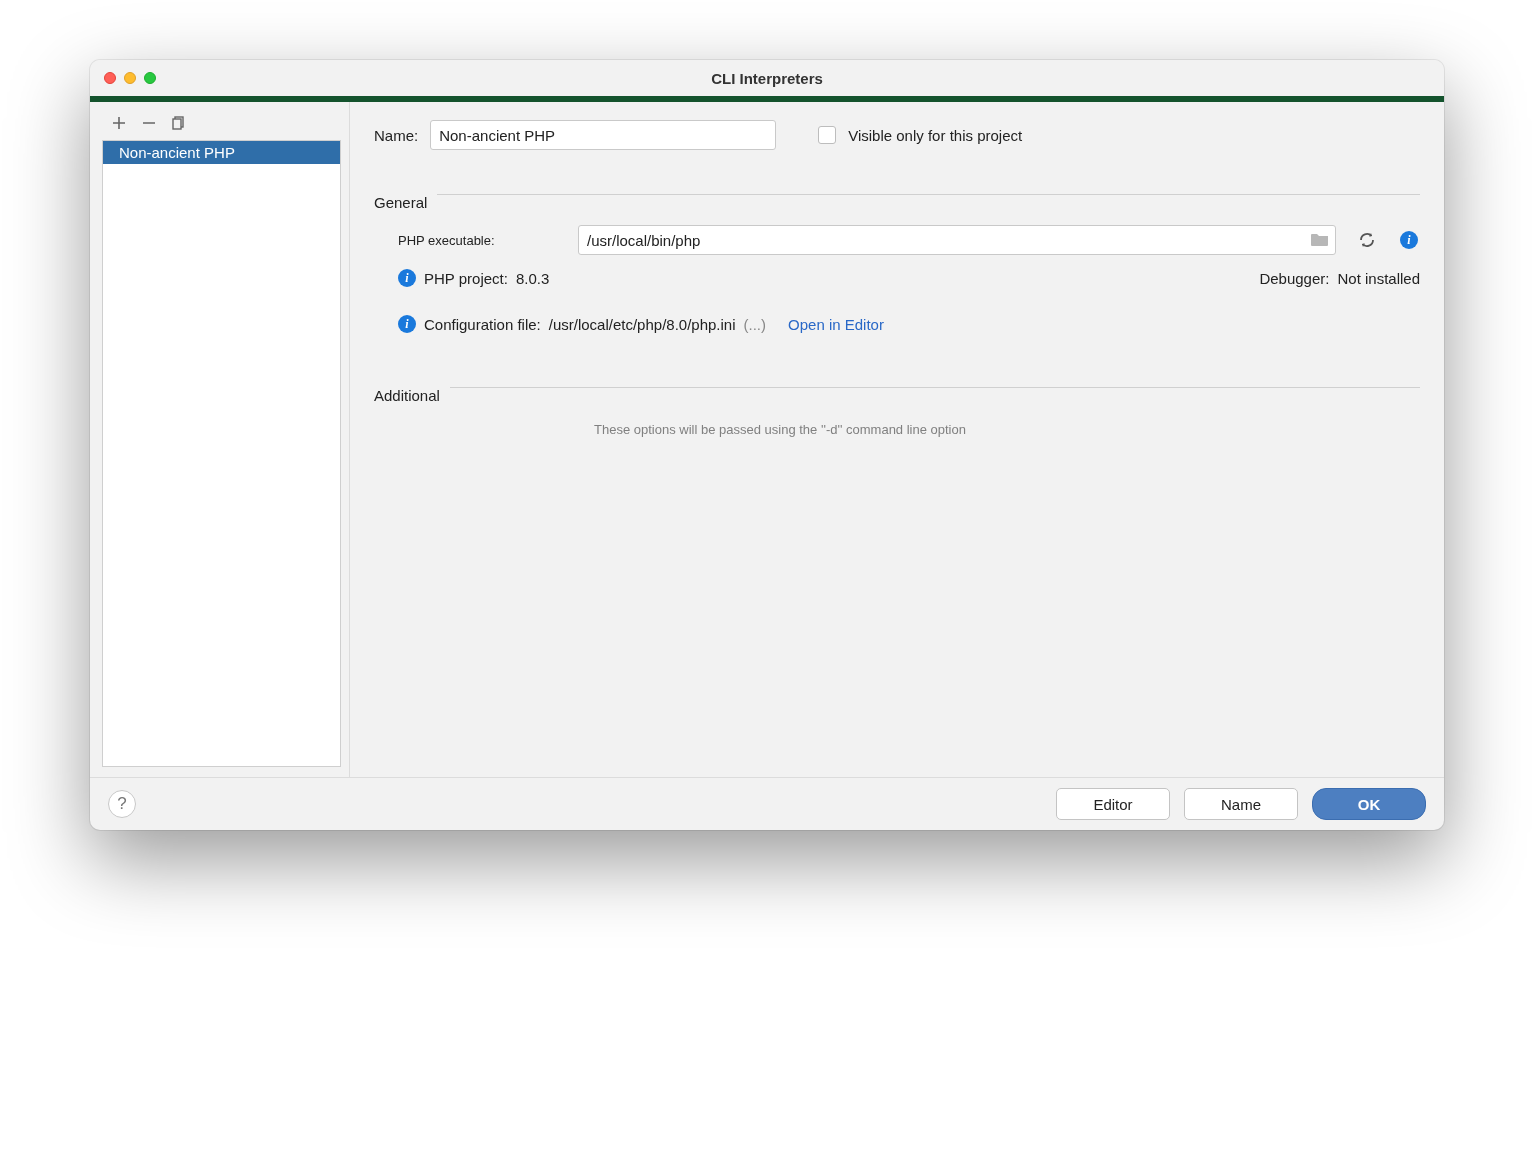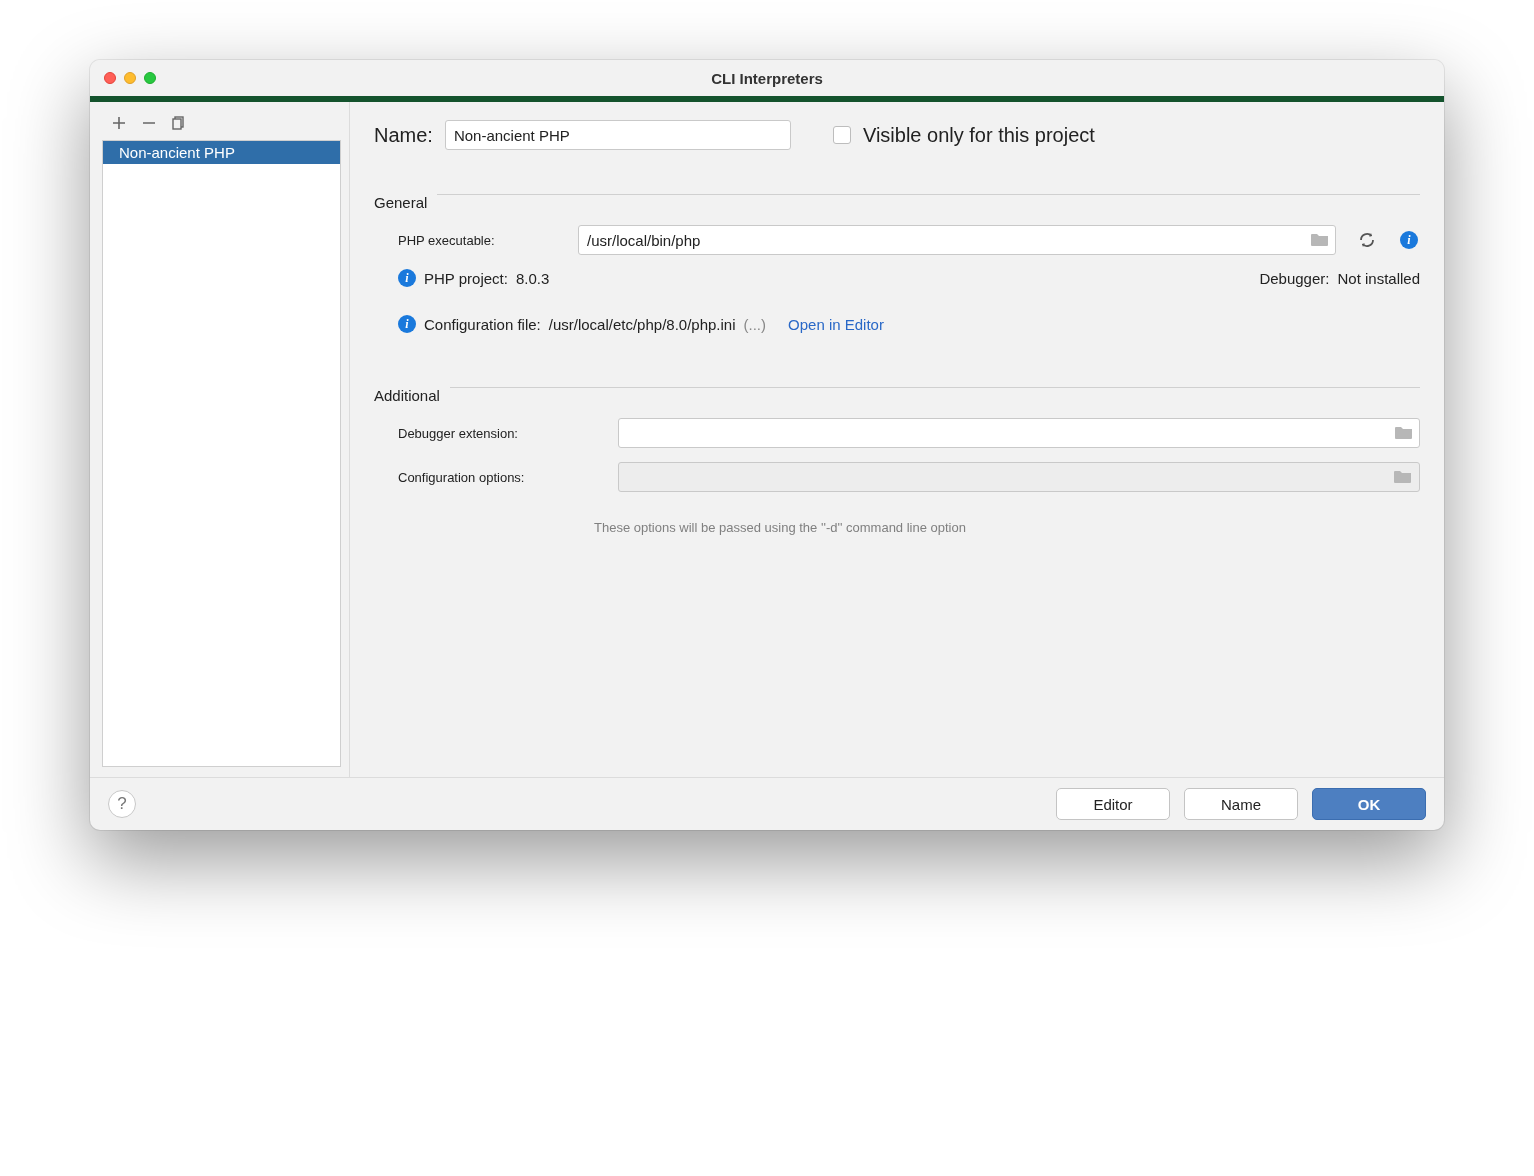--- a/index.html
+++ b/index.html
@@ -46,21 +46,21 @@
   .toolbar { display: flex; gap: 12px; padding: 2px 4px 8px 8px; align-items: center; }
   .tb-btn { width: 18px; height: 18px; display: flex; align-items: center; justify-content: center; color: #666; cursor: pointer; }
   .tb-btn svg { display: block; }
   .list { flex: 1; background: #fff; border: 1px solid #cfcfcf; }
   .list-item {
     padding: 3px 16px; font-size: 15px; color: #fff;
     background: #2f6ea9; cursor: default;
   }
   .main { flex: 1; padding: 18px 24px 10px 24px; display: flex; flex-direction: column; }
   .row { display: flex; align-items: center; gap: 12px; margin-bottom: 16px; }
-  .label { font-size: 20px; color: #222; }
+  .label { font-size: 15px; color: #222; }
   .input {
     border: 1px solid #c9c9c9; background: #fff; height: 30px; padding: 0 8px;
     font-size: 15px; color: #222; border-radius: 3px;
   }
   .input.with-icon { position: relative; padding-right: 16px; }
   .folder-icon {
     position: absolute; right: 6px; top: 50%; transform: translateY(-50%);
     width: 20px; height: 16px; color: #b7b7b7;
   }
   .checkbox {
@@ -84,36 +84,36 @@
     flex-shrink: 0;
   }
   .info-row { display: flex; align-items: center; gap: 8px; margin-bottom: 14px; font-size: 15px; color: #222; flex-wrap: wrap; }
   .spacer { flex: 1; }
   .muted-link { color: #888; cursor: pointer; }
   .link { color: #2968c7; cursor: pointer; }
   .readonly-input {
     border: 1px solid #c9c9c9; background: #ededed; height: 30px; border-radius: 3px;
     position: relative; flex: 1;
   }
-  .hint { font-size: 13px; color: #808080; margin-top: 14px; margin-left: 220px; }
+  .hint { font-size: 13px; color: #808080; margin-top: 4px; margin-left: 220px; }
   .footer {
     border-top: 1px solid #dcdcdc; padding: 10px 18px; display: flex; align-items: center;
   }
   .help-btn {
     width: 28px; height: 28px; border-radius: 50%; border: 1px solid #c8c8c8;
     display: flex; align-items: center; justify-content: center; color: #777;
     font-size: 17px; cursor: pointer; background: #fff;
   }
   .buttons { margin-left: auto; display: flex; gap: 14px; }
   .btn {
     min-width: 114px; height: 32px; border-radius: 5px; font-size: 15px;
     display: flex; align-items: center; justify-content: center; cursor: pointer;
     border: 1px solid #c4c4c4; background: #fff; color: #222;
   }
-  .btn.primary { background: #4d7fc1; color: #fff; border-color: #3b6db0; font-weight: 600; }
+  .btn.primary { background: #4d7fc1; color: #fff; border-color: #3b6db0; font-weight: 600; border-radius: 14px; }
 </style>
 </head>
 <body>
 
 <div class="window">
   <div class="titlebar">
     <div class="traffic">
       <span class="tc-close"></span>
       <span class="tc-min"></span>
       <span class="tc-max"></span>
@@ -201,44 +201,20 @@
           <span style="width:6px"></span>
           <span class="link">Open in Editor</span>
         </div>
       </div>
 
       <div class="section-title" style="margin-top:40px">
         <span class="text">Additional</span>
         <span class="line"></span>
       </div>
 
-      <div class="indent">
-        <div class="field-row">
-          <span class="field-label" style="width:210px">Debugger extension:</span>
-          <div class="combo">
-            <input class="input with-icon" value="" style="">
-            <span class="folder-icon">
-              <svg viewBox="0 0 20 16" width="20" height="16">
-                  <path d="M2 2h5l2 2h9v9a1 1 0 0 1-1 1H2a1 1 0 0 1-1-1V3a1 1 0 0 1 1-1z" fill="currentColor"></path>
-                </svg>
-            </span>
-          </div>
-        </div>
-
-        <div class="field-row">
-          <span class="field-label" style="width:210px">Configuration options:</span>
-          <div class="readonly-input">
-            <span class="folder-icon">
-              <svg viewBox="0 0 20 16" width="20" height="16">
-                  <path d="M2 2h5l2 2h9v9a1 1 0 0 1-1 1H2a1 1 0 0 1-1-1V3a1 1 0 0 1 1-1z" fill="currentColor"></path>
-                </svg>
-            </span>
-          </div>
-        </div>
-      </div>
 
       <div class="hint">These options will be passed using the ''-d'' command line option</div>
     </div>
   </div>
 
   <div class="footer">
     <div class="help-btn">?</div>
     <div class="buttons">
       <div class="btn">Editor</div>
       <div class="btn">Name</div>

